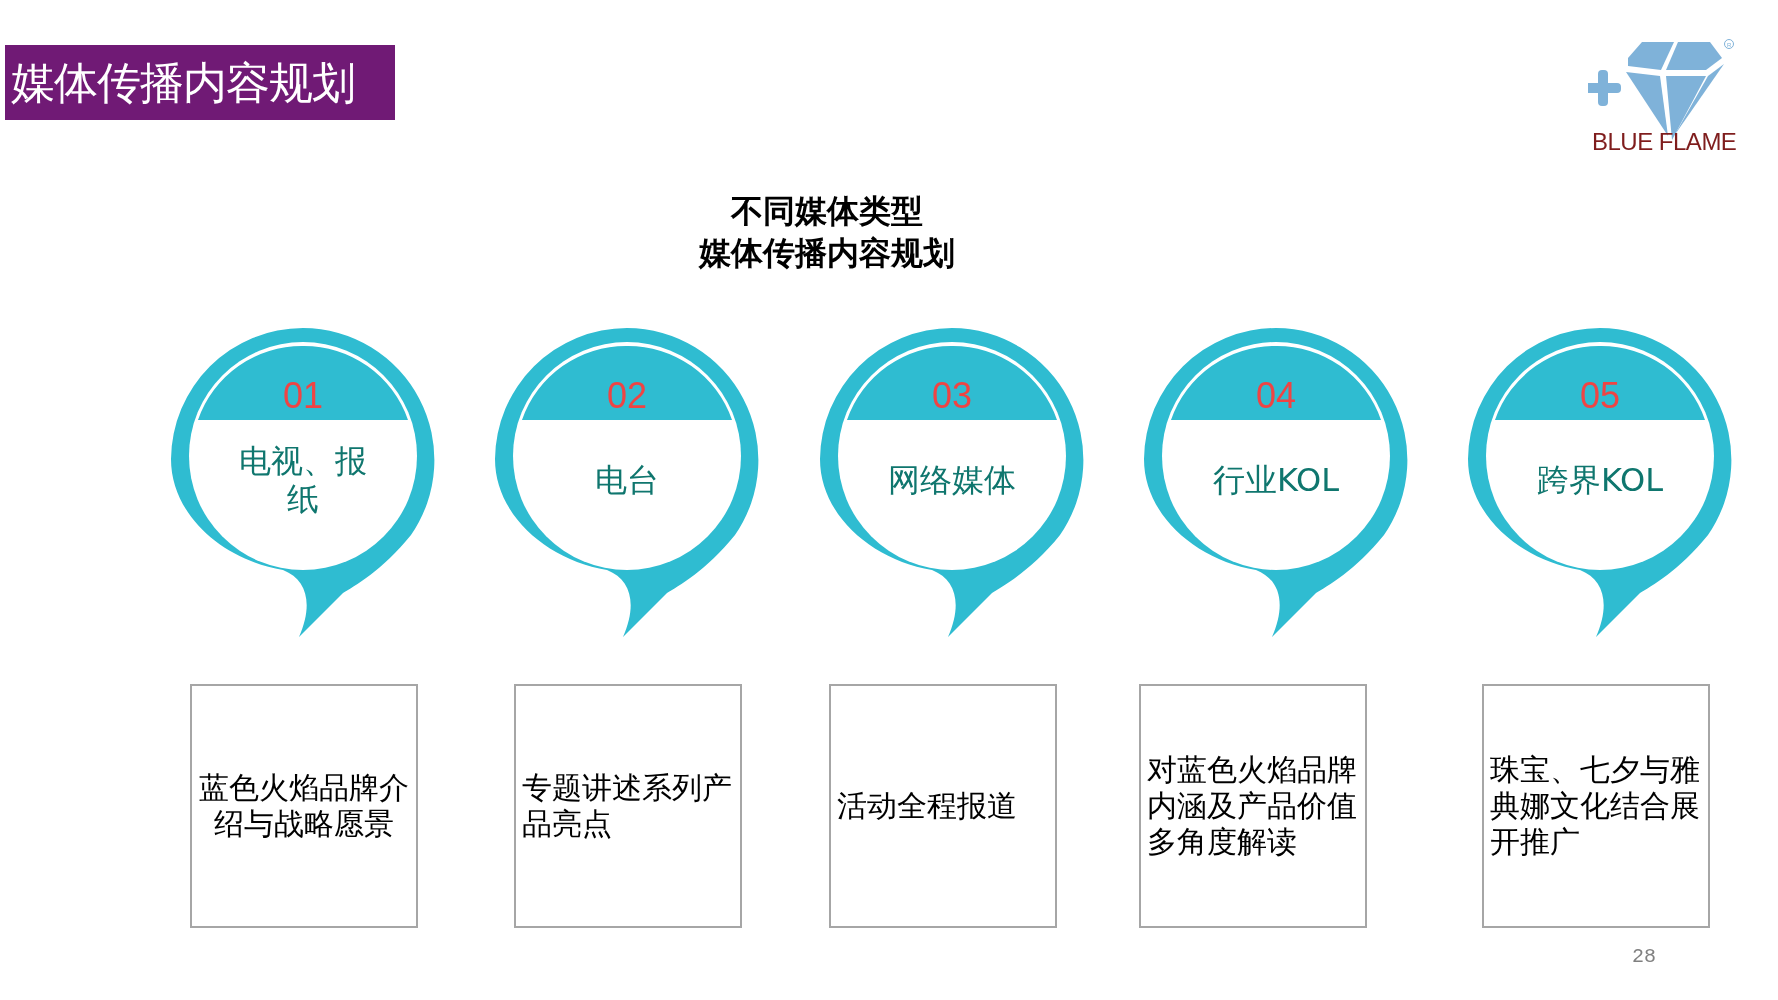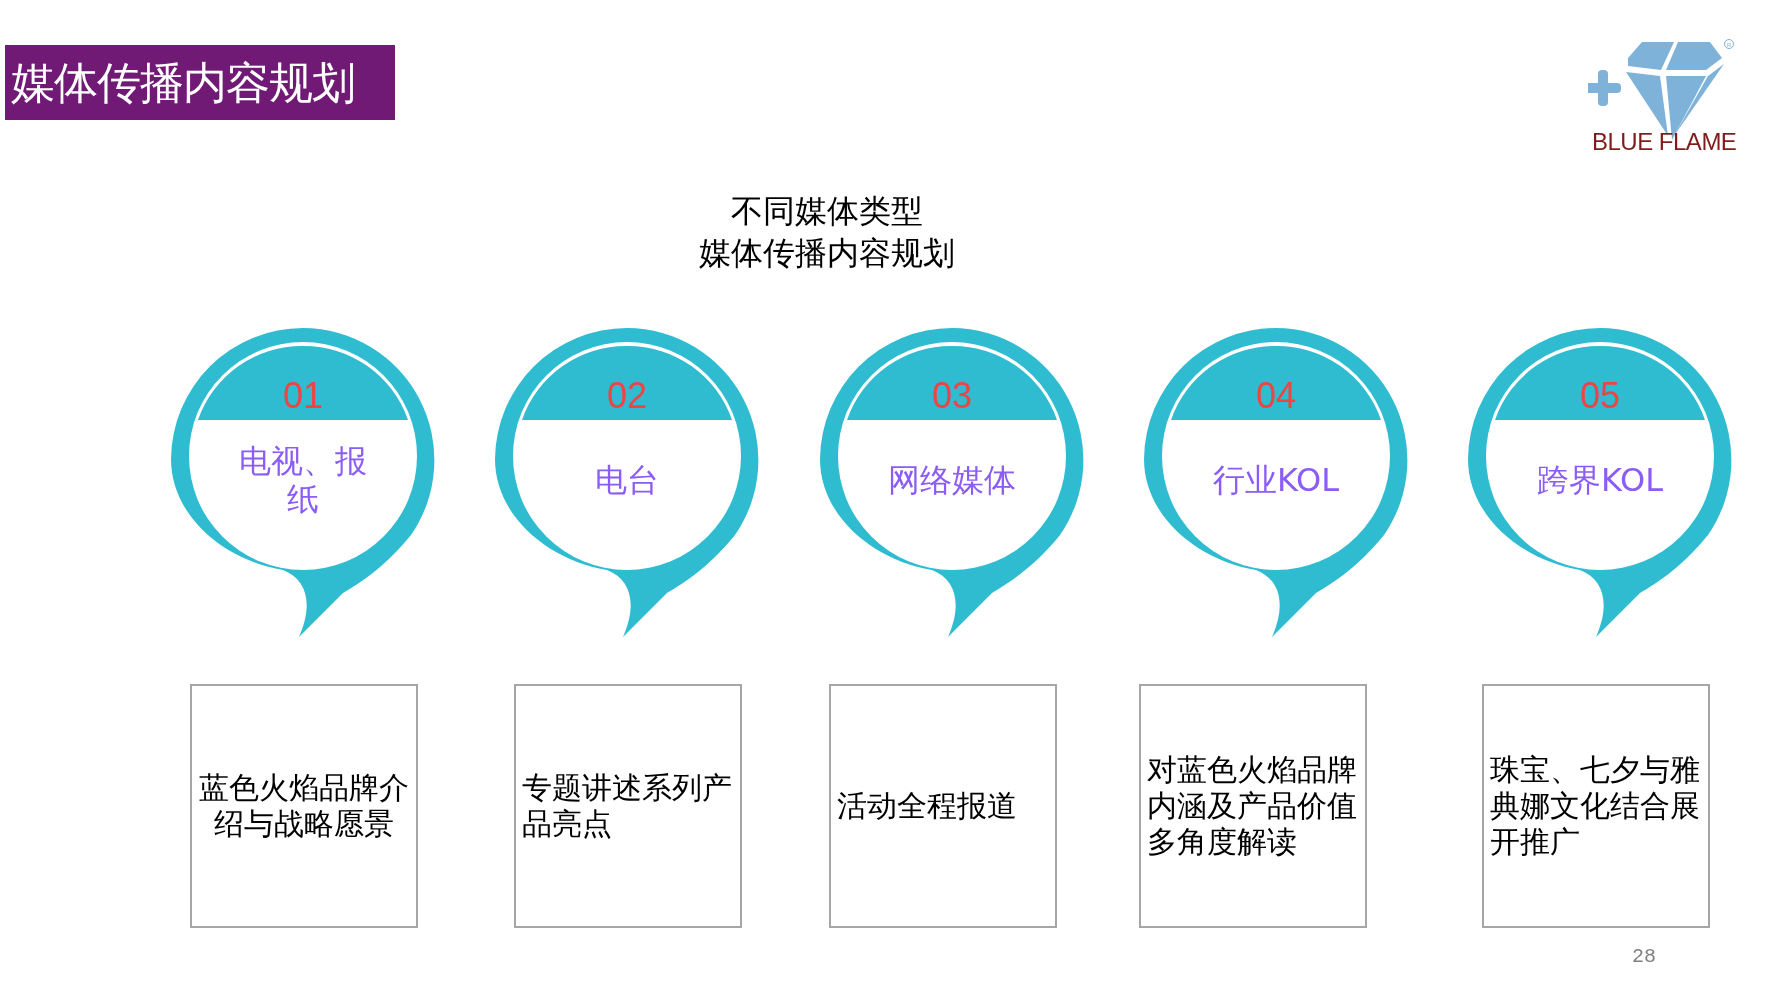--- a/index.html
+++ b/index.html
@@ -14,32 +14,32 @@
     font-size:44px; line-height:75px; padding-left:6px; box-sizing:border-box;
     white-space:nowrap; letter-spacing:-1px;
   }
   .logo { position:absolute; left:1588px; top:36px; width:150px; height:124px; }
   .logo-text {
     position:absolute; left:1592px; top:128px; font-family:"Liberation Sans", sans-serif;
     font-size:24px; color:#7f1d1d; letter-spacing:-0.5px; white-space:nowrap;
   }
   .heading {
     position:absolute; left:0; width:1654px; top:190px; text-align:center;
-    font-weight:normal; font-size:32px; line-height:42px; color:#000;
+    font-weight:bold; font-size:32px; line-height:42px; color:#000;
   }
   .balloon { position:absolute; width:280px; height:320px; }
   .balloon svg { position:absolute; left:0; top:0; }
   .balloon .num {
     position:absolute; left:0; width:280px; top:50px; text-align:center;
     color:#ef4444; font-size:36px; font-family:"Liberation Sans", sans-serif;
   }
   .balloon .label {
     position:absolute; left:75px; width:130px; top:110px; height:90px;
     display:flex; align-items:center; justify-content:center; text-align:center;
-    font-size:32px; line-height:38px; color:#8b5cf6;
+    font-size:32px; line-height:38px; color:#0f766e;
   }
   .box {
     position:absolute; top:684px; width:228px; height:244px;
     border:2px solid #a6a6a6; box-sizing:border-box; background:#fff;
     display:flex; align-items:center; padding:0 6px;
     font-size:30px; line-height:36px; color:#000;
   }
   .page-num {
     position:absolute; left:1632px; top:945px; font-size:20px; color:#808080;
     font-family:Liberation Mono, monospace;

